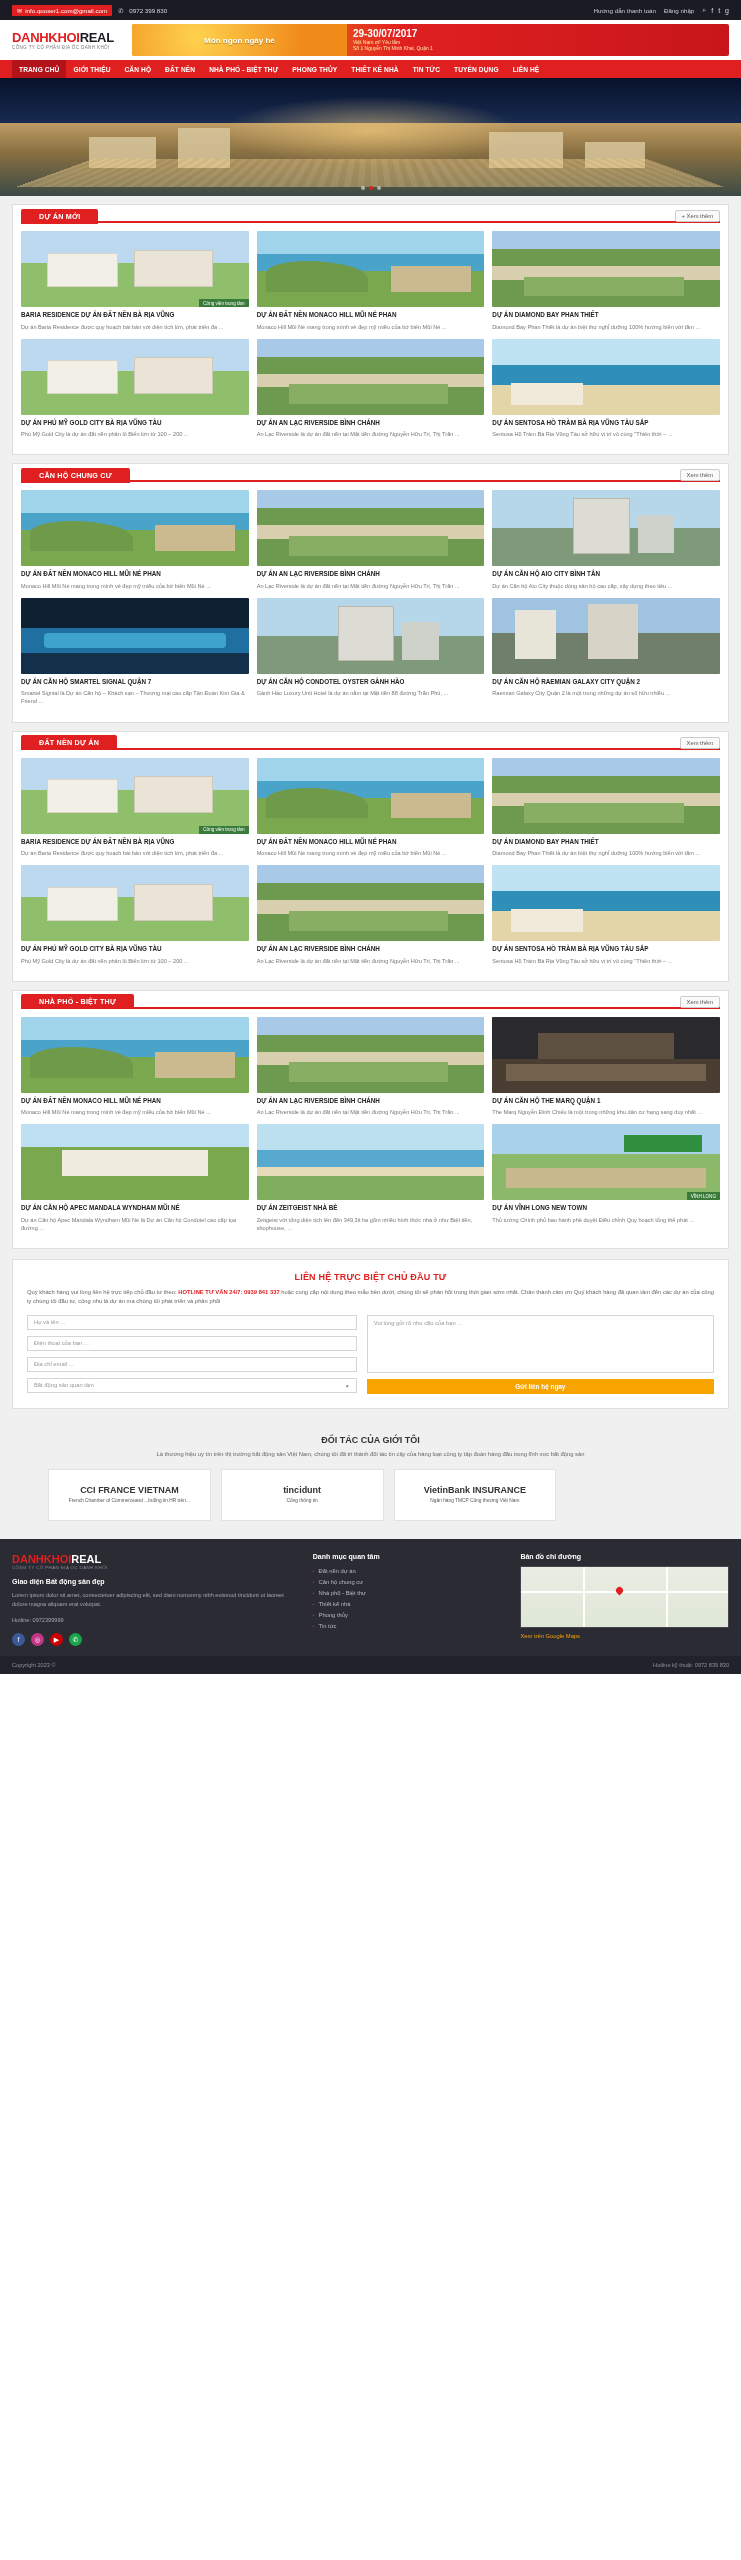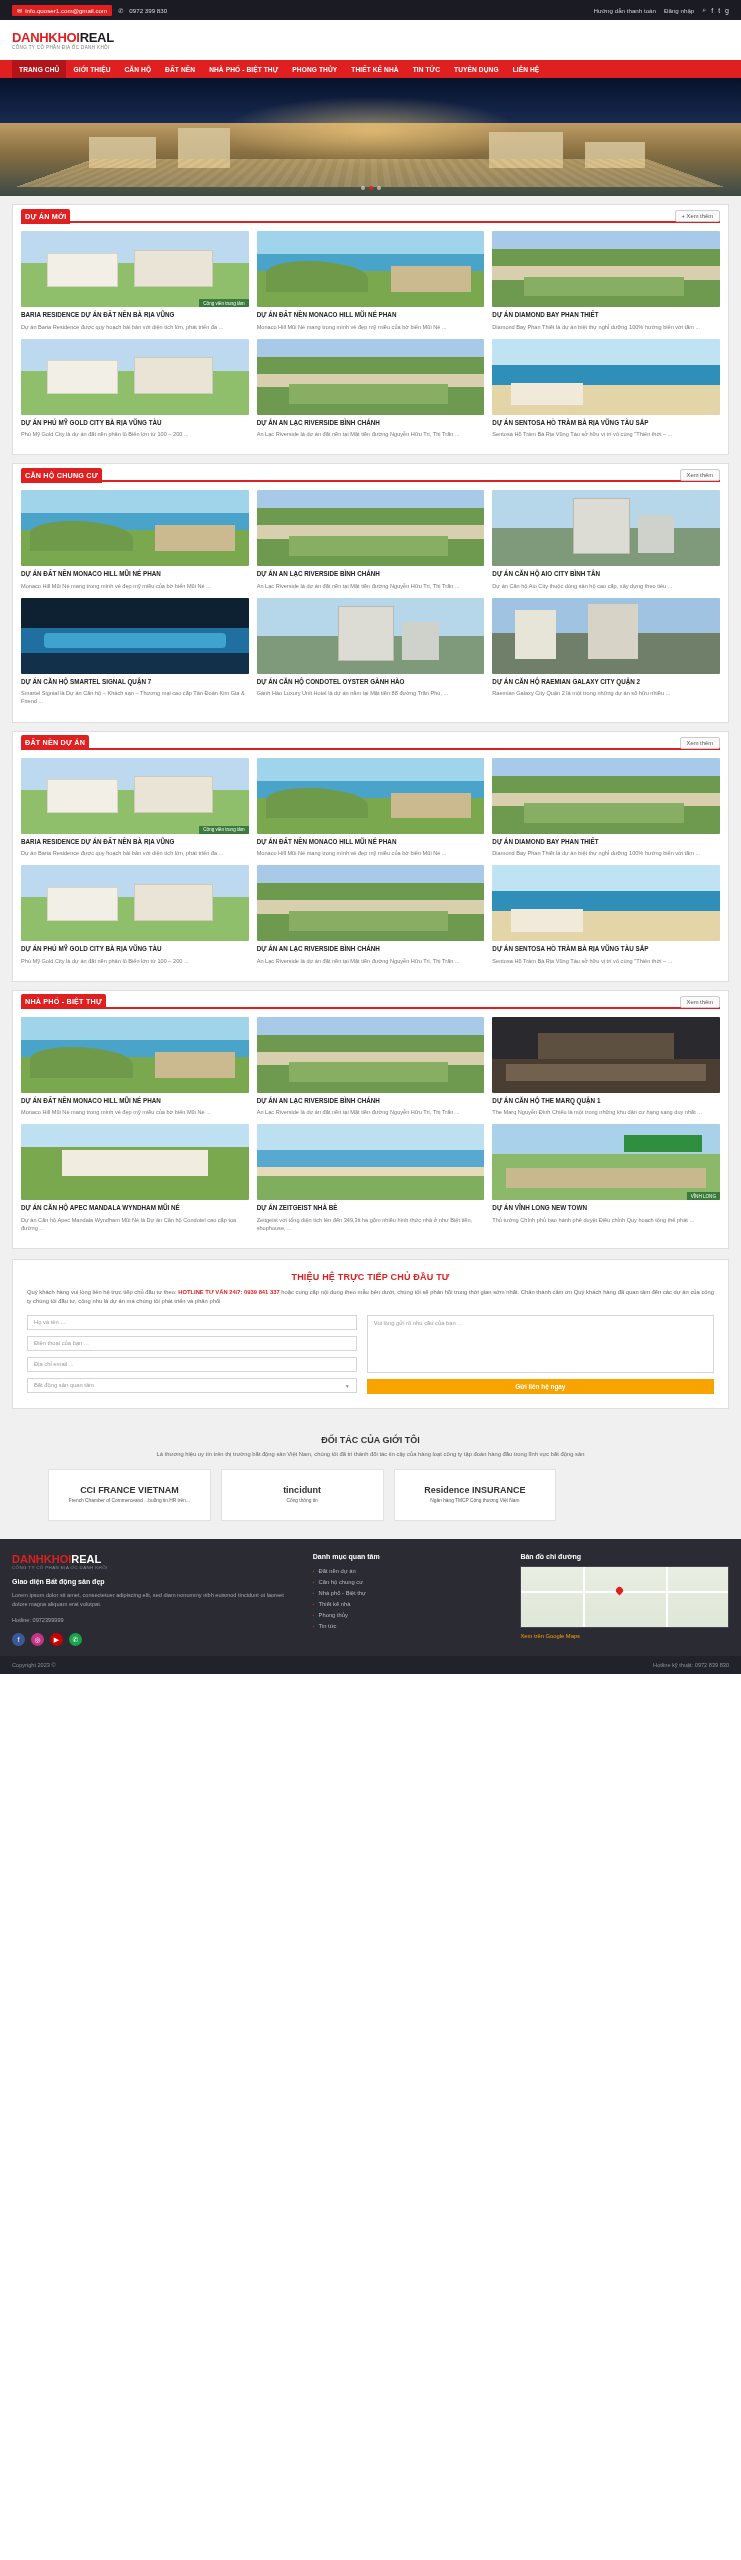--- a/index.html
+++ b/index.html
@@ -104,21 +104,21 @@
   
   .wrap { background: #f0f0f0; padding: 8px 0 0; }
   .container { width: 717px; margin: 0 auto; }
   .section { background: #fff; border: 1px solid #dedede; margin-bottom: 8px; padding: 0 0 8px; }
   .sec-head {
     display: flex; align-items: center; height: 18px; border-bottom: 2px solid #e02020;
     margin: 0 8px; padding-top: 6px;
   }
   .sec-title {
     background: #e02020; color: #fff; font-size: 7.2px; font-weight: bold;
-    padding: 3px 4px; border-radius: 2px 2px 0 0; letter-spacing: .2px;
+    padding: 3px 18px; border-radius: 2px 2px 0 0; letter-spacing: .2px;
   }
   .sec-more {
     margin-left: auto; font-size: 5.8px; color: #555; border: 1px solid #ccc;
     padding: 2px 6px; border-radius: 2px; background: #fafafa; cursor: pointer;
   }
   .grid { display: grid; grid-template-columns: repeat(3, 1fr); gap: 8px; padding: 8px; }
   .card { background: #fff; }
   .card .thumb { width: 100%; height: 76px; position: relative; overflow: hidden; border-radius: 1px; }
   .card .title { font-size: 6.3px; font-weight: bold; color: #222; margin-top: 4px; line-height: 1.35; text-transform: uppercase; }
   .card .desc { font-size: 5.6px; color: #777; margin-top: 3px; line-height: 1.45; }
@@ -248,20 +248,30 @@
     </div>
   </div>
 
   <div class="header">
     <div class="logo">
       <div class="l1">
         <span class="red">DANHKHOI</span><span class="dark">REAL</span>
       </div>
       <div class="l2">CÔNG TY CỔ PHẦN ĐỊA ỐC DANH KHÔI</div>
     </div>
+    <div class="banner-head">
+      <div class="bleft">
+        <span class="txt">Món ngon ngày hè</span>
+      </div>
+      <div class="bright">
+        <div class="bdate">29-30/07/2017</div>
+        <div class="bsub">Việt Nam ơi! Yêu lắm</div>
+        <div class="bsub">Số 1 Nguyễn Thị Minh Khai, Quận 1</div>
+      </div>
+    </div>
   </div>
 
   <div class="nav" id="nav">
       <div class="item active">TRANG CHỦ</div>
       <div class="item">GIỚI THIỆU</div>
       <div class="item">CĂN HỘ</div>
       <div class="item">ĐẤT NỀN</div>
       <div class="item">NHÀ PHỐ - BIỆT THỰ</div>
       <div class="item">PHONG THỦY</div>
       <div class="item">THIẾT KẾ NHÀ</div>
@@ -442,21 +452,21 @@
                 <div class="tag">VĨNH LONG</div>
               </div>
               <div class="title">DỰ ÁN VĨNH LONG NEW TOWN</div>
               <div class="desc">Thủ tướng Chính phủ bao hành phê duyệt Điều chỉnh Quy hoạch tổng thể phát ...</div>
             </div>
           </div>
         </div>
       </div>
 
     <div class="contact">
-      <h2>THIỆU HỆ TRỰC TIẾP CHỦ ĐẦU TƯ</h2>
+      <h2>LIÊN HỆ TRỰC BIỆT CHỦ ĐẦU TƯ</h2>
       <p class="lead">
         <span>Quý khách hàng vui lòng liên hệ trực tiếp chủ đầu tư theo:</span>
         <b class="red">HOTLINE TƯ VẤN 24/7:</b>
         <b class="red">0939 841 337</b>
         <span>hoặc cung cấp nội dung theo mẫu bên dưới, chúng tôi sẽ phản hồi trong thời gian sớm nhất. Chân thành cảm ơn Quý khách hàng đã quan tâm đến các dự án của công ty chúng tôi đầu tư, công nhu là dự án ma chúng tôi phát triển và phân phối</span>
       </p>
       <div class="form-row">
         <div class="form-left">
           <div class="inp">Họ và tên ...</div>
           <div class="inp">Điện thoại của bạn ...</div>
@@ -480,21 +490,21 @@
         <div class="plogos" id="plogos">
             <div class="plogo">
               <div class="mark">CCI FRANCE VIETNAM</div>
               <div class="cap">French Chamber of Commerceand ...buồng tin.HR trên...</div>
             </div>
             <div class="plogo">
               <div class="mark">tincidunt</div>
               <div class="cap">Cổng thông tin</div>
             </div>
             <div class="plogo">
-              <div class="mark">Residence INSURANCE</div>
+              <div class="mark">VietinBank INSURANCE</div>
               <div class="cap">Ngân hàng TMCP Công thương Việt Nam</div>
             </div>
           </div>
       </div>
     </div>
   </div>
 
   <div class="footer">
     <div class="container">
       <div class="fcols">

